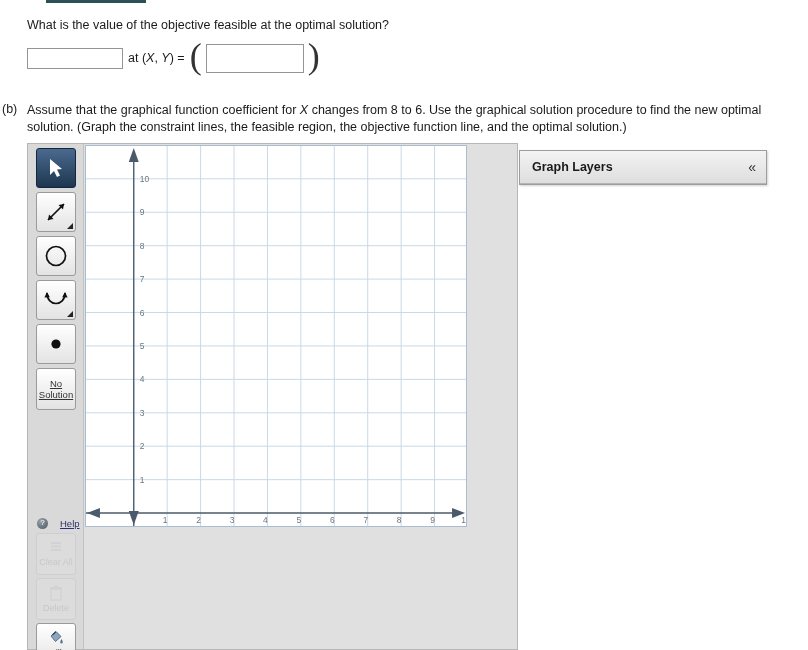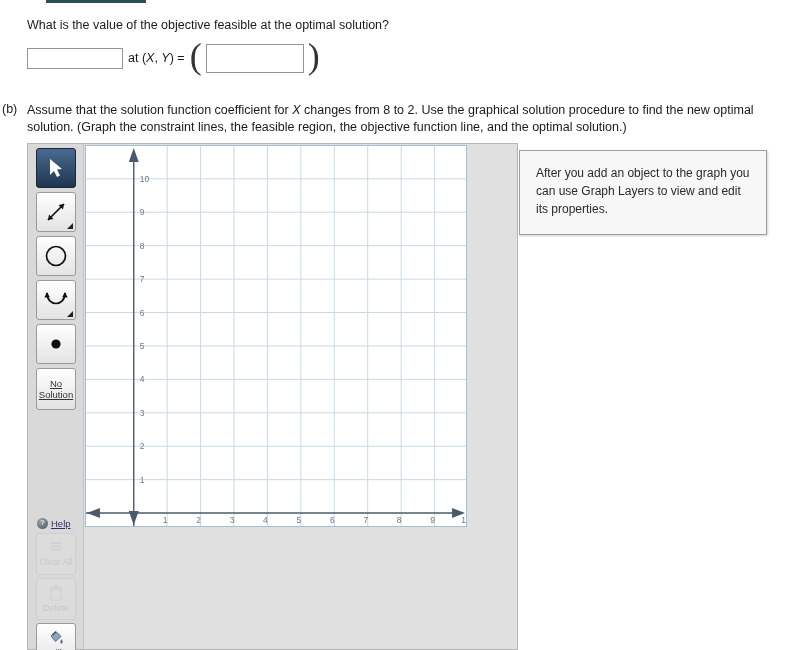--- a/index.html
+++ b/index.html
@@ -175,21 +175,21 @@
     text-align: center;
   }
   .tool-btn.disabled .btn-caption { color: #c8c8c8; }
 
   .help-link {
     position: absolute;
     left: 9px;
     top: 374px;
     display: flex;
     align-items: center;
-    gap: 3px;
+    gap: 12px;
     font-size: 9.5px;
     color: #3a3a77;
     cursor: pointer;
   }
   .help-link .lbl {
     text-decoration: underline;
     color: #2f2f6e;
   }
   .help-orb {
     width: 11px; height: 11px;
@@ -271,21 +271,21 @@
 
 <div class="answer-row">
   <input class="ans-input" type="text" placeholder="" style="">
   <span class="ans-label">at (<i>X</i>, <i>Y</i>) =</span>
   <span class="paren">(</span>
   <input class="ans-input-xy" type="text" placeholder="" style="">
   <span class="paren">)</span>
 </div>
 
 <div class="part-label">(b)</div>
-<div class="part-body"><span>Assume that the solution function coefficient for </span><i>X</i><span> changes from 8 to 2. Use the graphical solution procedure to find the new</span> <span>optimal solution. (Graph the constraint lines, the feasible region, the objective function line, and the optimal solution.)</span></div>
+<div class="part-body"><span>Assume that the graphical function coefficient for </span><i>X</i><span> changes from 8 to 6. Use the graphical solution procedure to find the new</span> <span>optimal solution. (Graph the constraint lines, the feasible region, the objective function line, and the optimal solution.)</span></div>
 
 <div class="grapher">
 
   <div class="toolbar">
 
     <div class="tool-btn active" style="top:4px;">
       <span>
         <svg width="16" height="20" viewBox="0 0 16 20">
             <polygon points="2,1 2,17 6,13 9,19 12,17.5 9,11.5 14,11" fill="#ffffff"></polygon>
           </svg>
@@ -419,14 +419,17 @@
         <text x="54" y="170.39999999999998" fill="#6b7783" font-size="8.5" font-family="&quot;Liberation Sans&quot;, sans-serif">6</text>
         <text x="54" y="136.79999999999998" fill="#6b7783" font-size="8.5" font-family="&quot;Liberation Sans&quot;, sans-serif">7</text>
         <text x="54" y="103.19999999999999" fill="#6b7783" font-size="8.5" font-family="&quot;Liberation Sans&quot;, sans-serif">8</text>
         <text x="54" y="69.59999999999997" fill="#6b7783" font-size="8.5" font-family="&quot;Liberation Sans&quot;, sans-serif">9</text>
         <text x="54" y="36" fill="#6b7783" font-size="8.5" font-family="&quot;Liberation Sans&quot;, sans-serif">10</text>
       </svg>
   </div>
 </div>
 
 <div class="layers-panel">
-  <div class="layers-body">After you add an object to the graph you can use Graph Layers to view and edit its properties.</div>
+  <div class="layers-head">
+    <span class="layers-title">Graph Layers</span>
+    <span class="collapse-chev">«</span>
+  </div>
 </div>
 
 </body></html>

